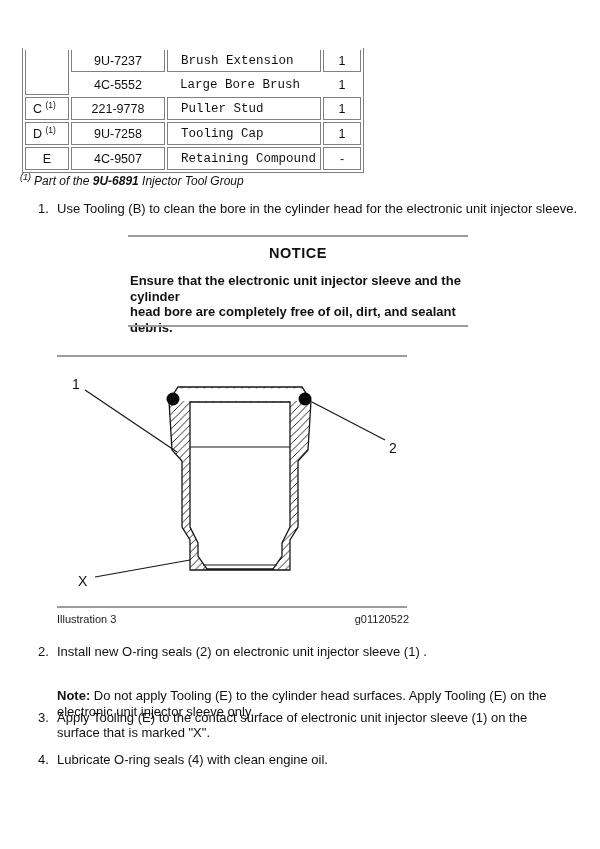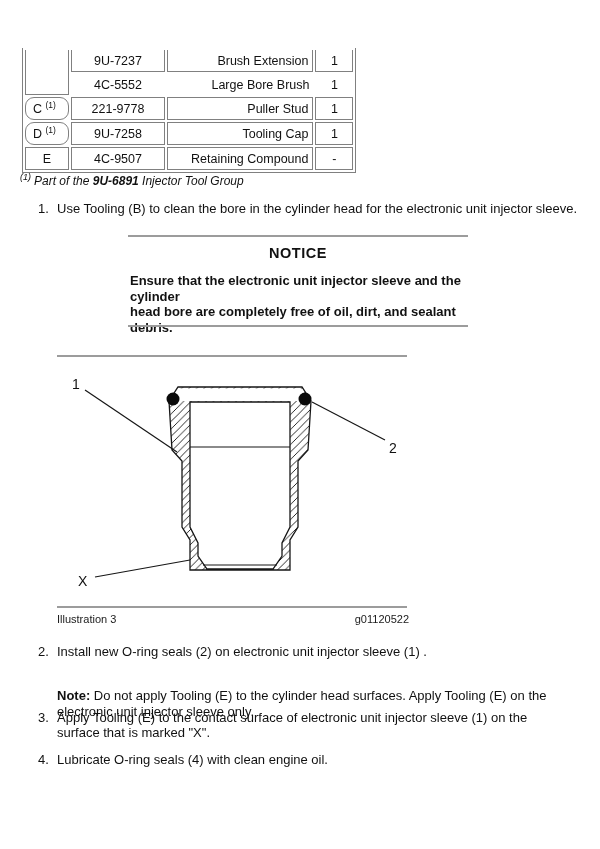--- a/index.html
+++ b/index.html
@@ -16,23 +16,23 @@
   }
   .tooling-table td{
     border:1px solid #808080;height:21px;
     font-size:12.5px;padding:0 4px;white-space:nowrap;overflow:hidden;
     vertical-align:middle;background:#fff;
   }
   .tooling-table tr.row-top td{border-top:none;}
   .tooling-table tr.row-open td{border:none;}
   .tooling-table td.c-part{text-align:center;}
   .tooling-table td.c-qty{text-align:center;padding:0 2px;}
-  .tooling-table td.c-tool{text-align:left;padding-left:7px;border-radius:9px;}
+  .tooling-table td.c-tool{text-align:left;padding-left:7px;}
   .tooling-table td.c-tool-center{text-align:center;padding:0 2px;}
-  .tooling-table td.c-desc{text-align:right;padding-left:23px;}
+  .tooling-table td.c-desc{text-align:left;padding-left:13px;font-family:Liberation Mono, monospace;}
   .sup{font-size:8.5px;vertical-align:super;letter-spacing:0;}
   
   .footnote{position:absolute;left:20px;top:172px;font-size:12px;font-style:italic;}
   .footnote .sup2{font-size:9px;vertical-align:super;margin-right:3px;}
   .footnote b{font-weight:bold;}
   
   .step{position:absolute;left:38px;width:540px;display:flex;font-size:13px;line-height:15px;}
   .step .num{width:19px;flex-shrink:0;}
   .step .txt{flex:1;}
   .note{position:absolute;left:57px;top:688px;width:521px;font-size:13px;line-height:15.5px;}

